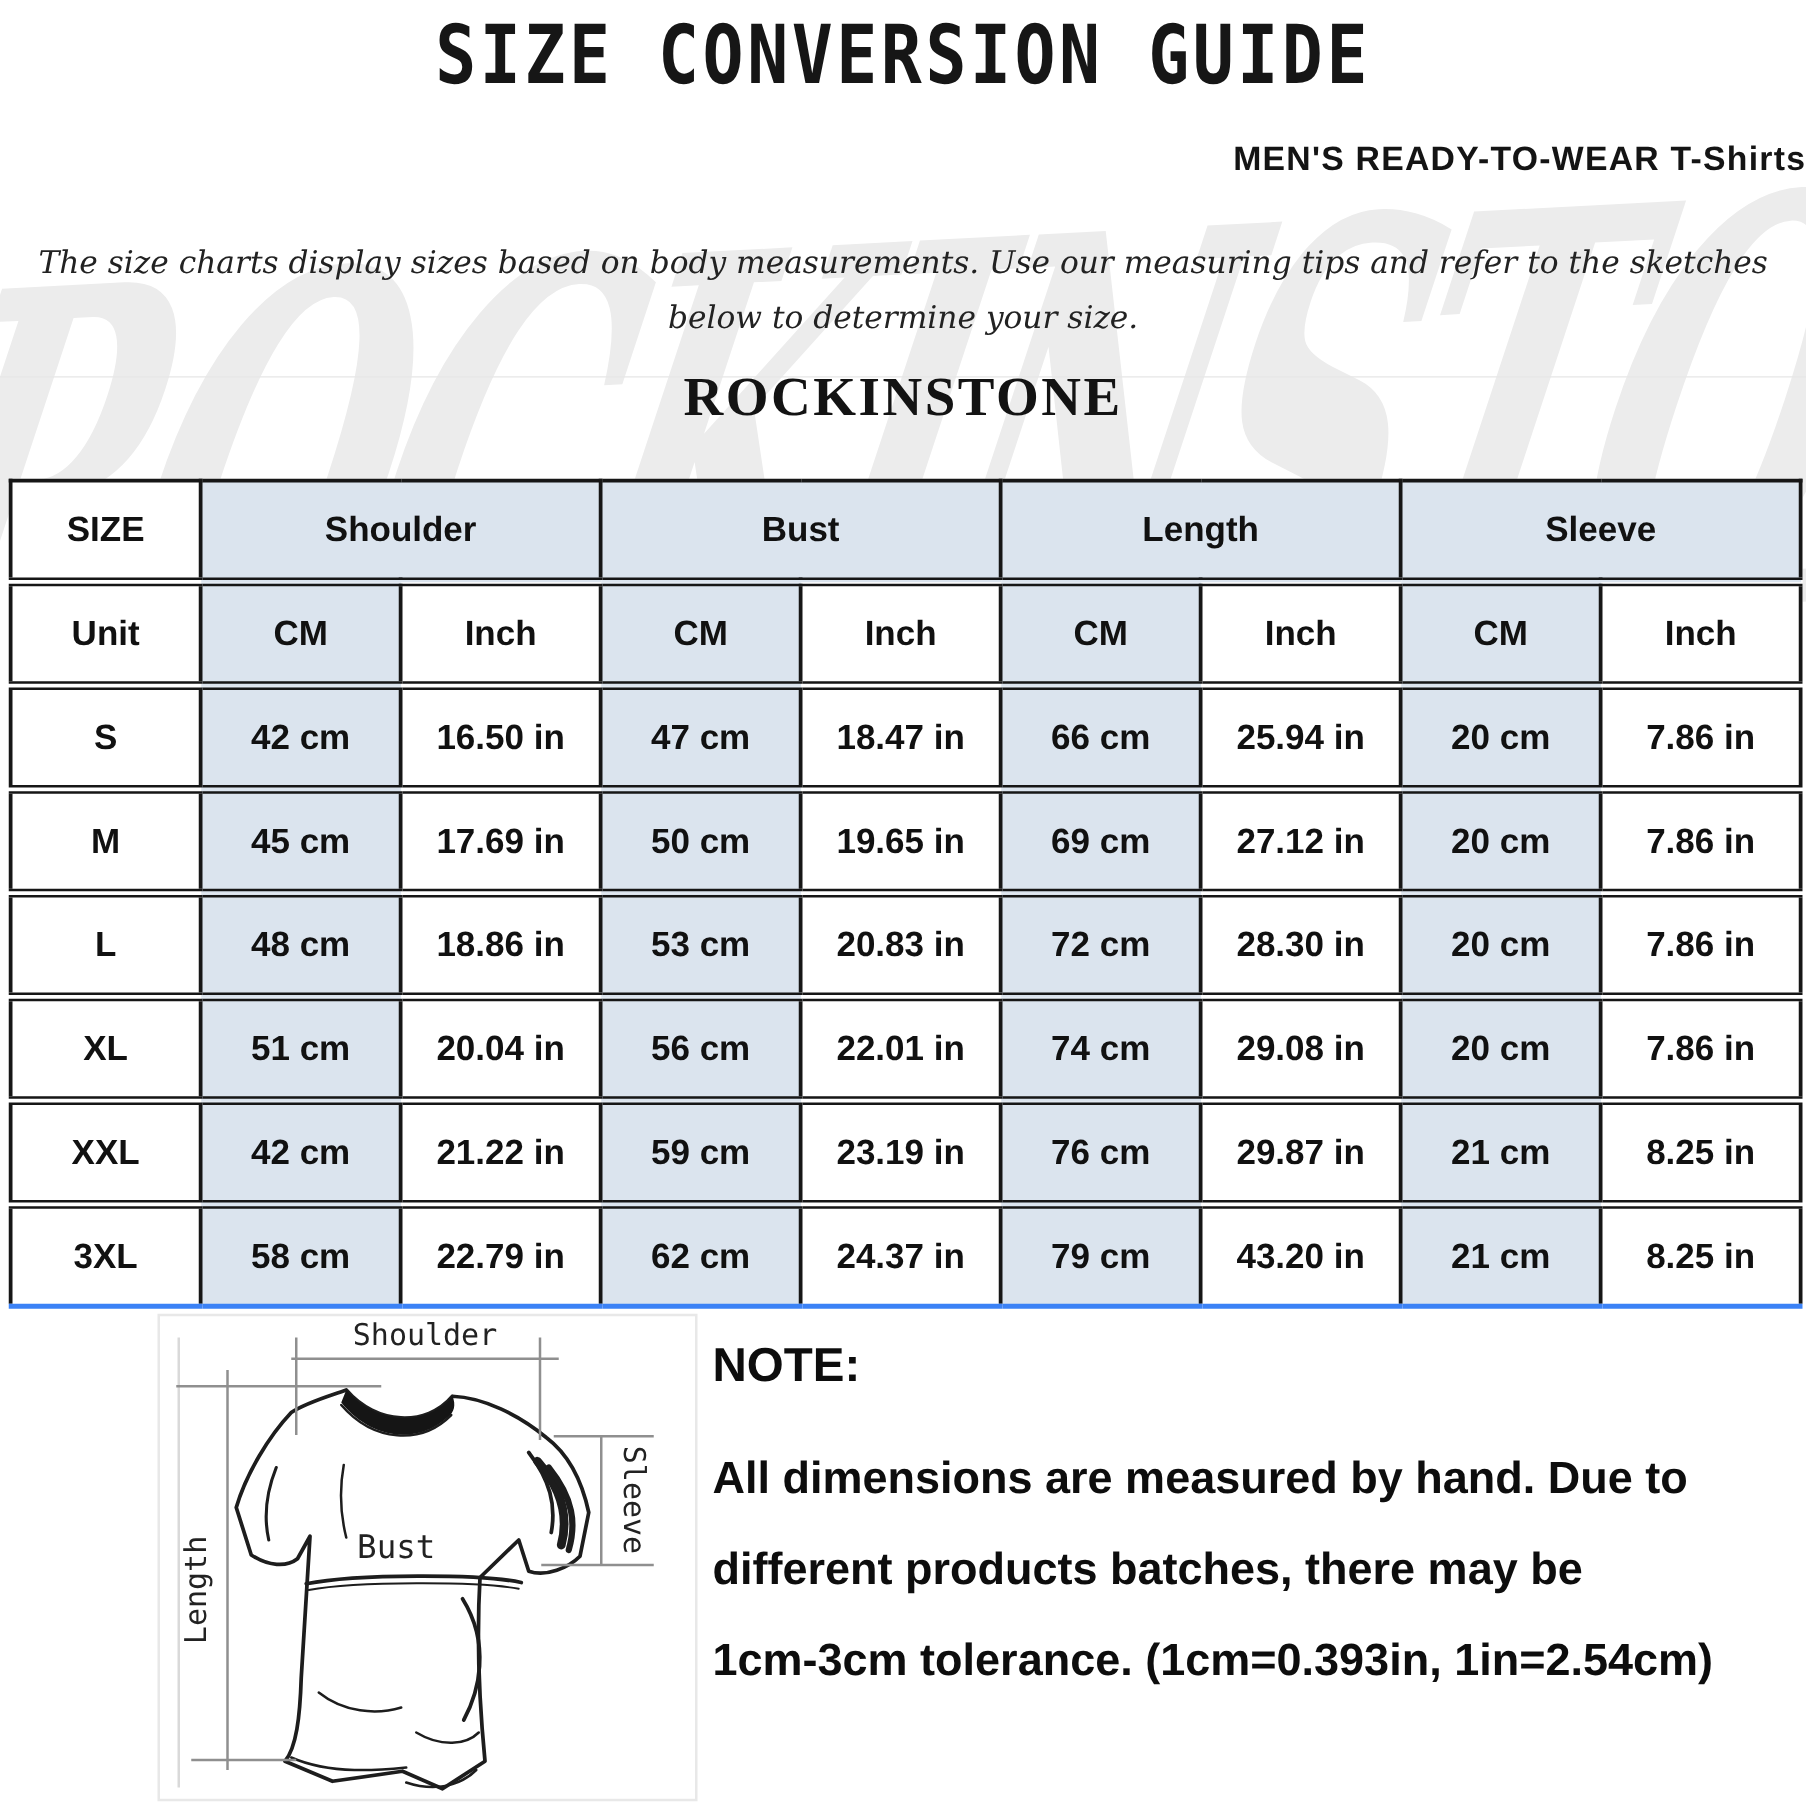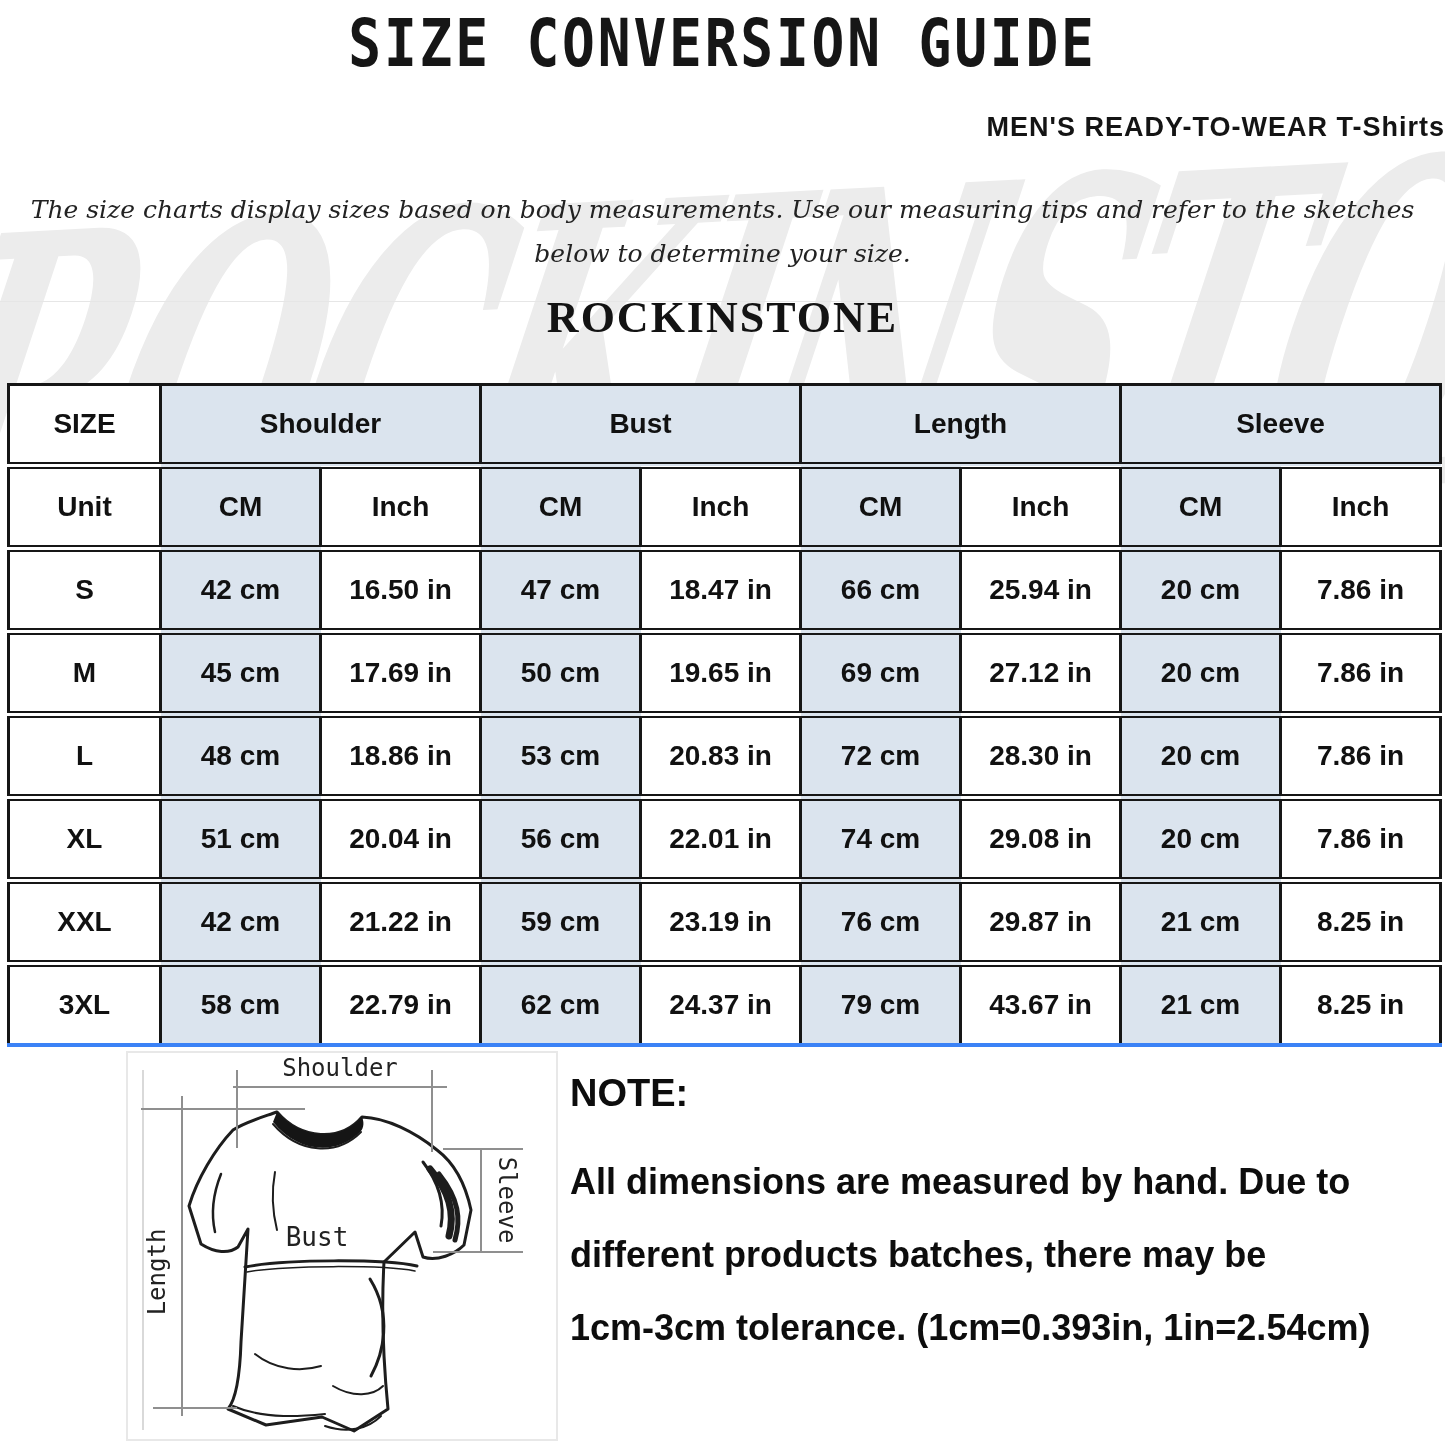--- a/index.html
+++ b/index.html
@@ -166,21 +166,21 @@
         <td class="blue">21 cm</td>
         <td>8.25 in</td>
       </tr>
       <tr>
         <td>3XL</td>
         <td class="blue">58 cm</td>
         <td>22.79 in</td>
         <td class="blue">62 cm</td>
         <td>24.37 in</td>
         <td class="blue">79 cm</td>
-        <td>43.67 in</td>
+        <td>43.20 in</td>
         <td class="blue">21 cm</td>
         <td>8.25 in</td>
       </tr>
     </tbody>
 </table>
 
 <div class="note">
   <div class="note-title">NOTE:</div>
   <div class="note-line">All dimensions are measured by hand. Due to</div>
   <div class="note-line">different products batches, there may be</div>

